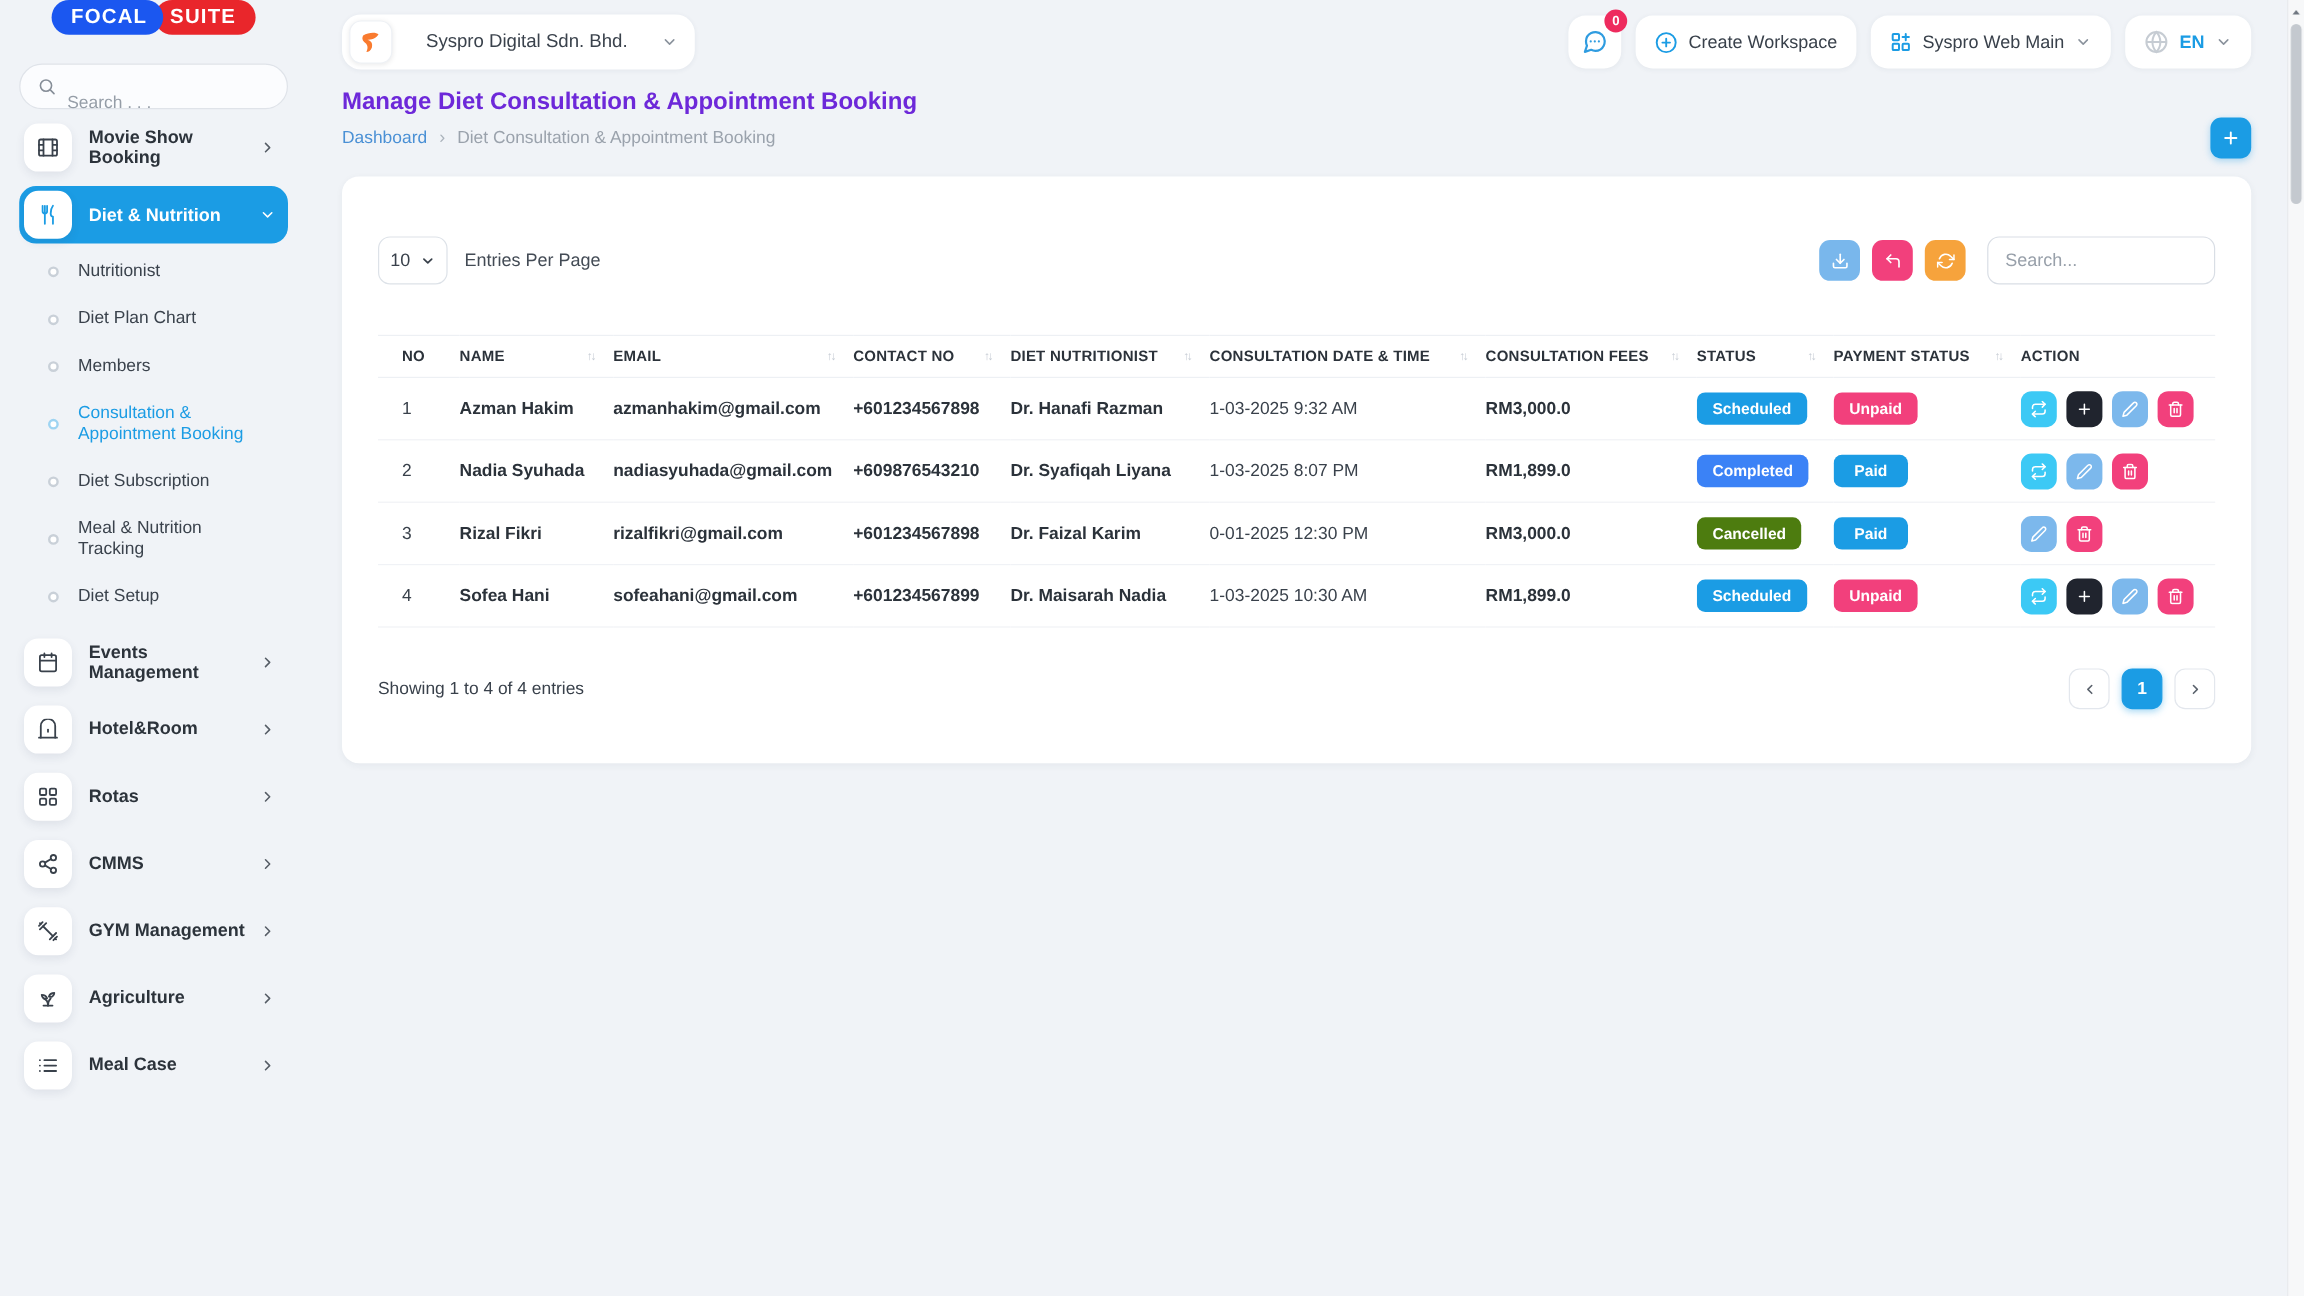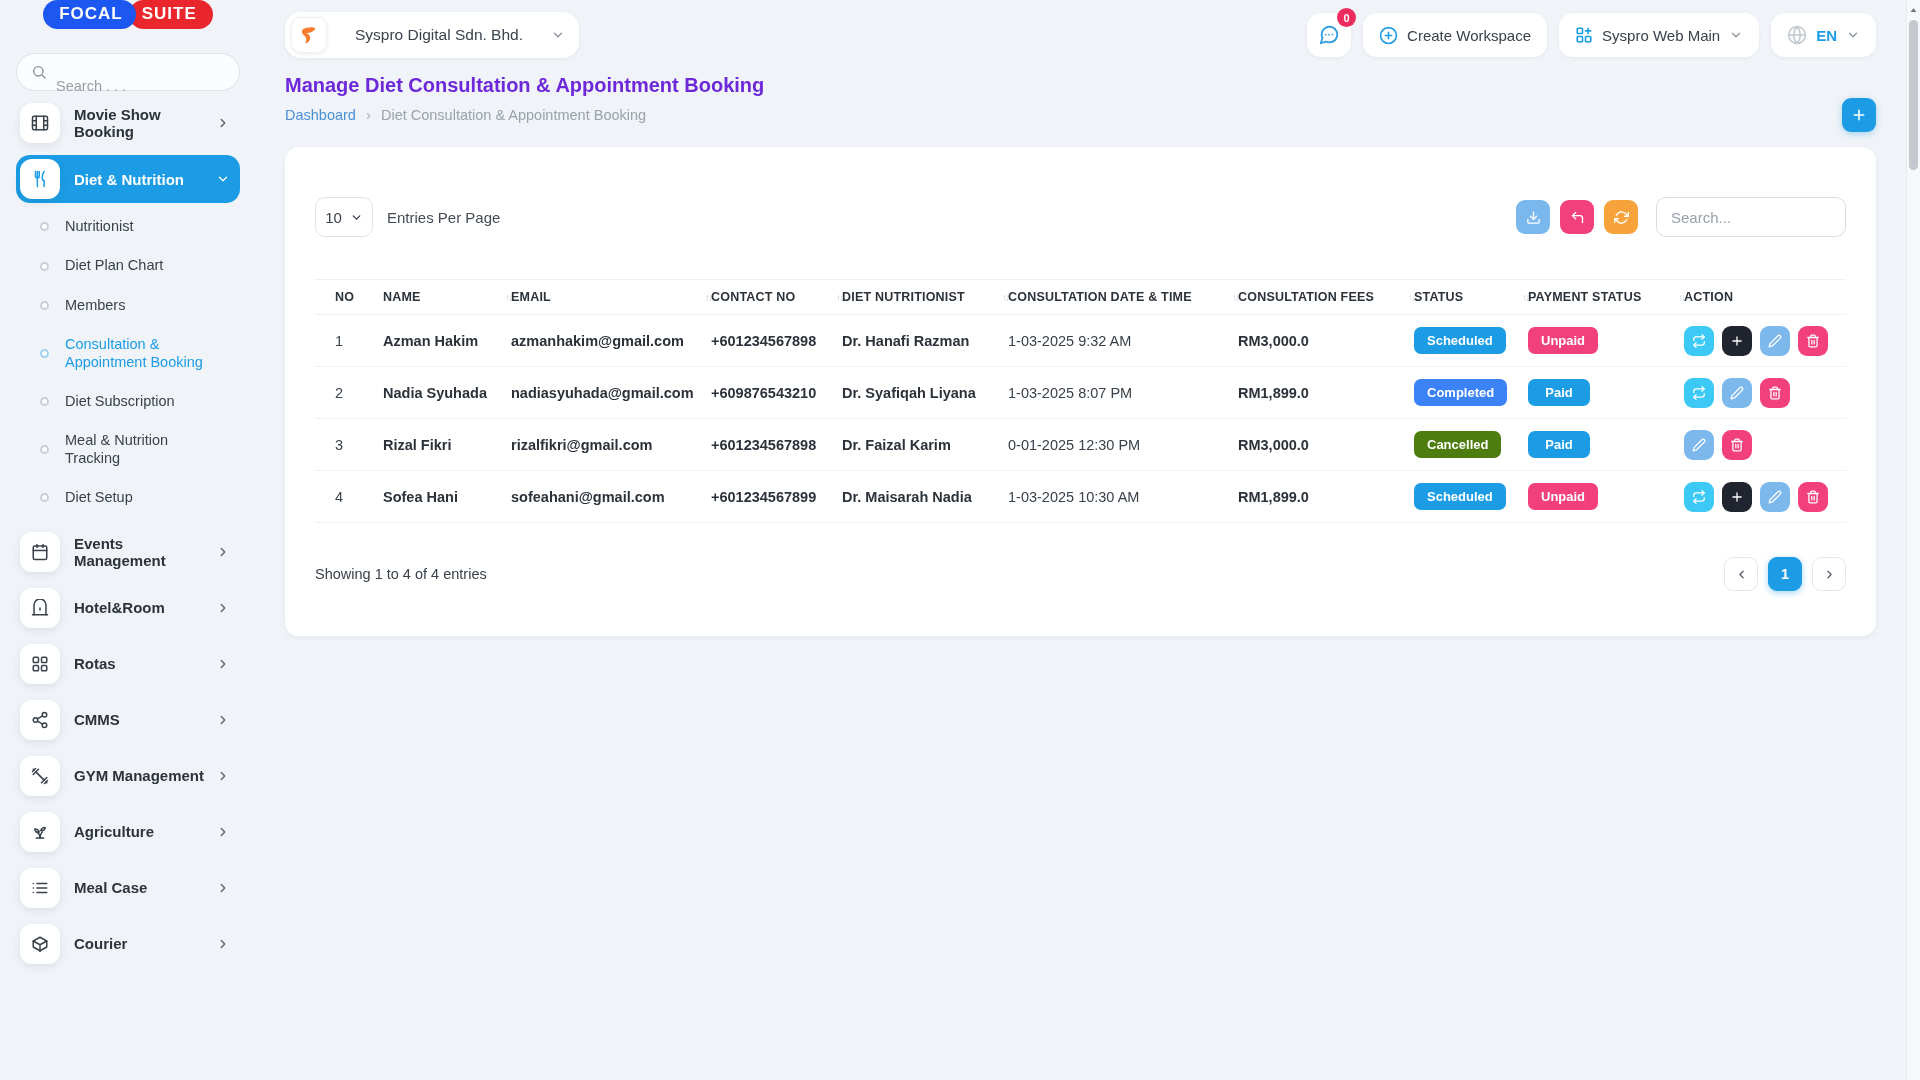--- a/index.html
+++ b/index.html
@@ -83,21 +83,21 @@
     justify-content:center; cursor:pointer; }
   .tb-download { background:#79b7ec; }
   .tb-undo { background:#f2407c; }
   .tb-refresh { background:#f6a33c; }
   .search-input { width:190px; height:40px; border:1px solid #d9dee5; border-radius:10px; padding:0 14px; font-size:15px;
     margin-left:8px; outline:none; color:#39414b; font-family:inherit; }
   .search-input::placeholder { color:#98a0aa; }
 
   table { width:100%; border-collapse:collapse; table-layout:fixed; }
   th { text-align:left; border-top:1px solid #edf0f4; border-bottom:1px solid #edf0f4; padding:10px 0; }
-  th .th-inner { display:flex; align-items:center; justify-content:space-between; 
+  th .th-inner { display:flex; align-items:center; justify-content:space-between; padding-right:16px;
     font-size:12.5px; font-weight:700; color:#2b323a; text-transform:uppercase; letter-spacing:.2px; white-space:nowrap;text-align:center; }
   .sort { color:#c6ccd4; font-size:10px; letter-spacing:-2px; font-weight:400; }
   td { height:52px; border-bottom:1px solid #f0f2f6; font-size:14.5px; color:#39414b; white-space:nowrap; overflow:hidden; padding-right:8px; }
   td.b { font-weight:700; color:#2b323a; }
   th:first-child .th-inner, td:first-child { padding-left:20px; }
   .badge { display:inline-block; min-width:62px; text-align:center; padding:6px 13px; border-radius:7px; color:#fff;
     font-size:13px; font-weight:600; }
   .act { width:30px; height:30px; border:none; border-radius:9px; display:inline-flex; align-items:center; justify-content:center;
     color:#fff; margin-right:8px; vertical-align:middle; cursor:pointer; }
   .act-swap { background:#3cc9f5; }
@@ -283,34 +283,20 @@
         </span>
       </div>
       <div class="nav-item">
         <span class="icon-box">
           <svg width="18" height="18" viewBox="0 0 24 24" fill="none" stroke="currentColor" stroke-width="2" stroke-linecap="round" stroke-linejoin="round">
             <path d="M8 6h13M8 12h13M8 18h13"></path>
             <path d="M3 6h.01M3 12h.01M3 18h.01"></path>
           </svg>
         </span>
         <span class="nav-label">Meal Case</span>
-        <span class="nav-chev">
-          <svg width="14" height="14" viewBox="0 0 24 24" fill="none" stroke="currentColor" stroke-width="2.2" stroke-linecap="round" stroke-linejoin="round">
-            <polyline points="9 6 15 12 9 18"></polyline>
-          </svg>
-        </span>
-      </div>
-      <div class="nav-item">
-        <span class="icon-box">
-          <svg width="18" height="18" viewBox="0 0 24 24" fill="none" stroke="currentColor" stroke-width="2" stroke-linecap="round" stroke-linejoin="round">
-            <path d="M21 8l-9-5-9 5v8l9 5 9-5V8z"></path>
-            <path d="M3 8l9 5 9-5M12 13v9"></path>
-          </svg>
-        </span>
-        <span class="nav-label">Courier</span>
         <span class="nav-chev">
           <svg width="14" height="14" viewBox="0 0 24 24" fill="none" stroke="currentColor" stroke-width="2.2" stroke-linecap="round" stroke-linejoin="round">
             <polyline points="9 6 15 12 9 18"></polyline>
           </svg>
         </span>
       </div>
     </nav>
 </aside>
 
 <div class="pgscroll">

